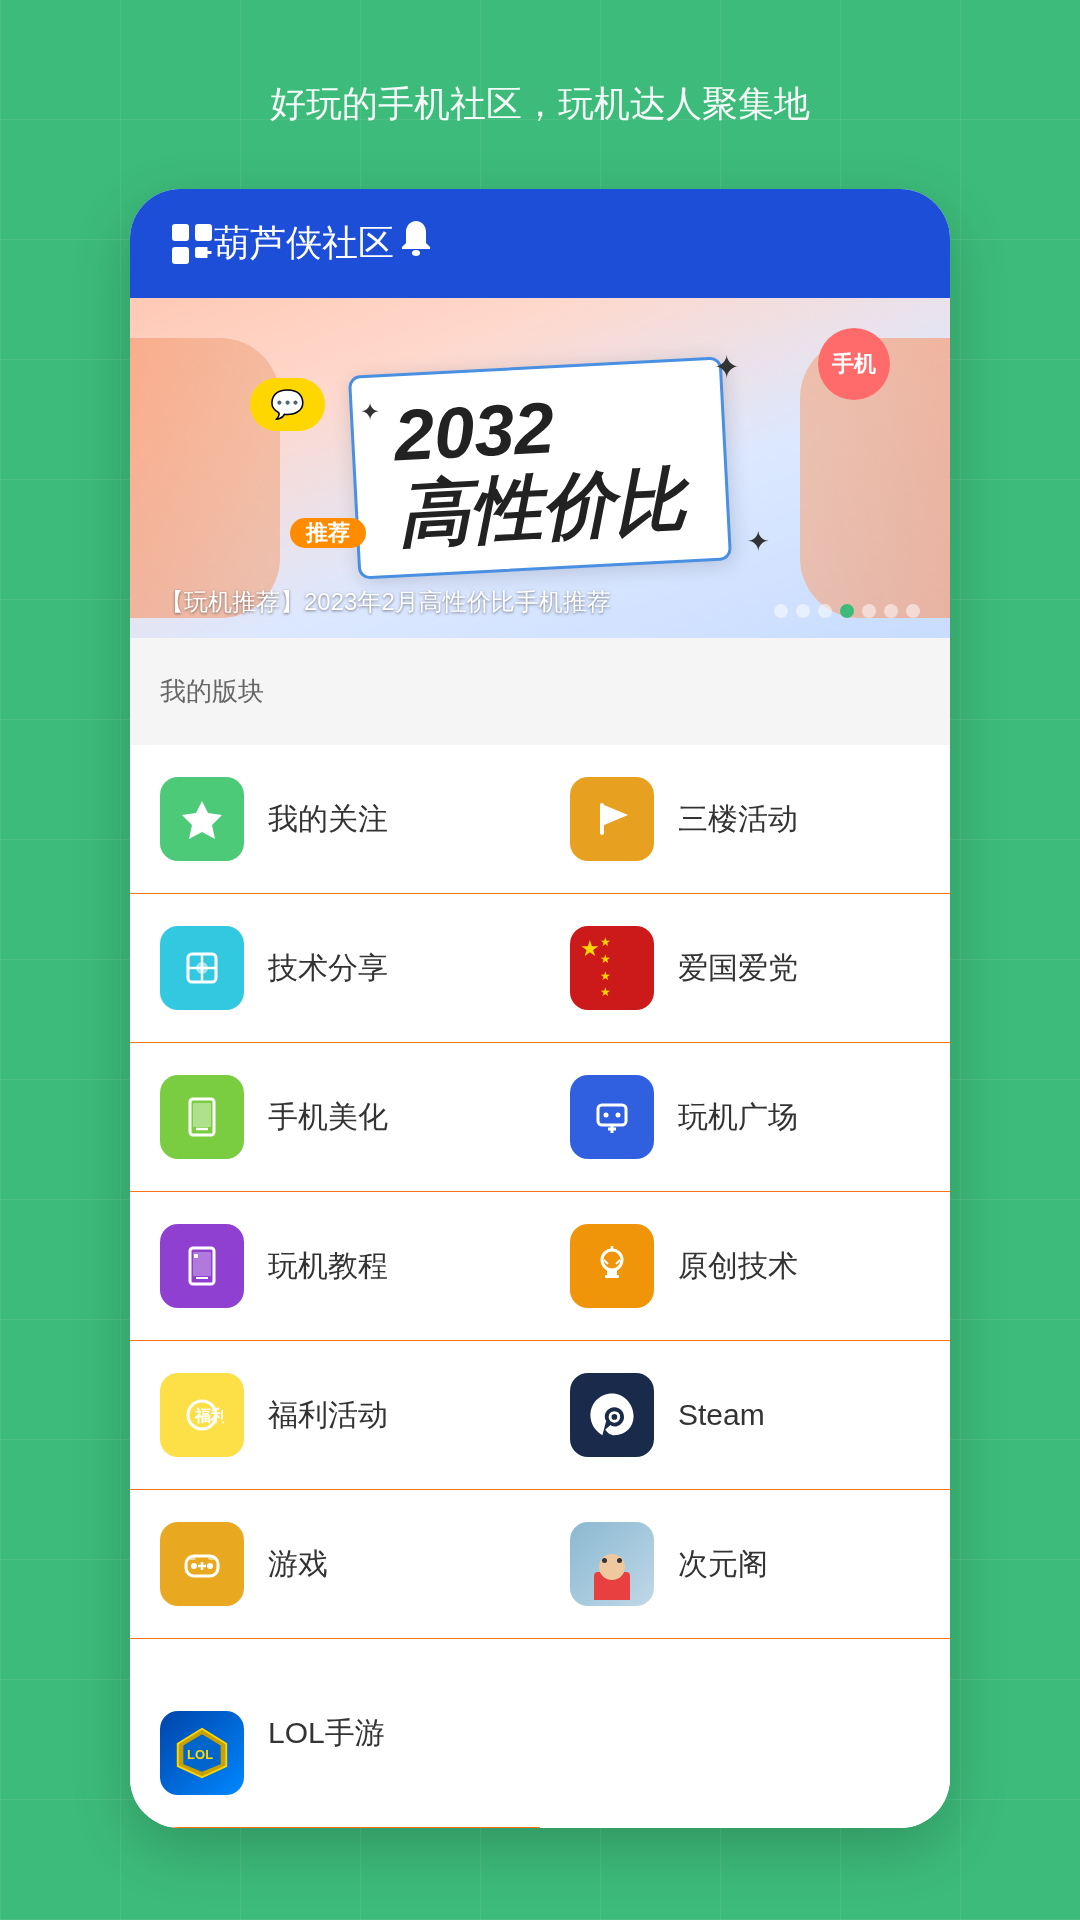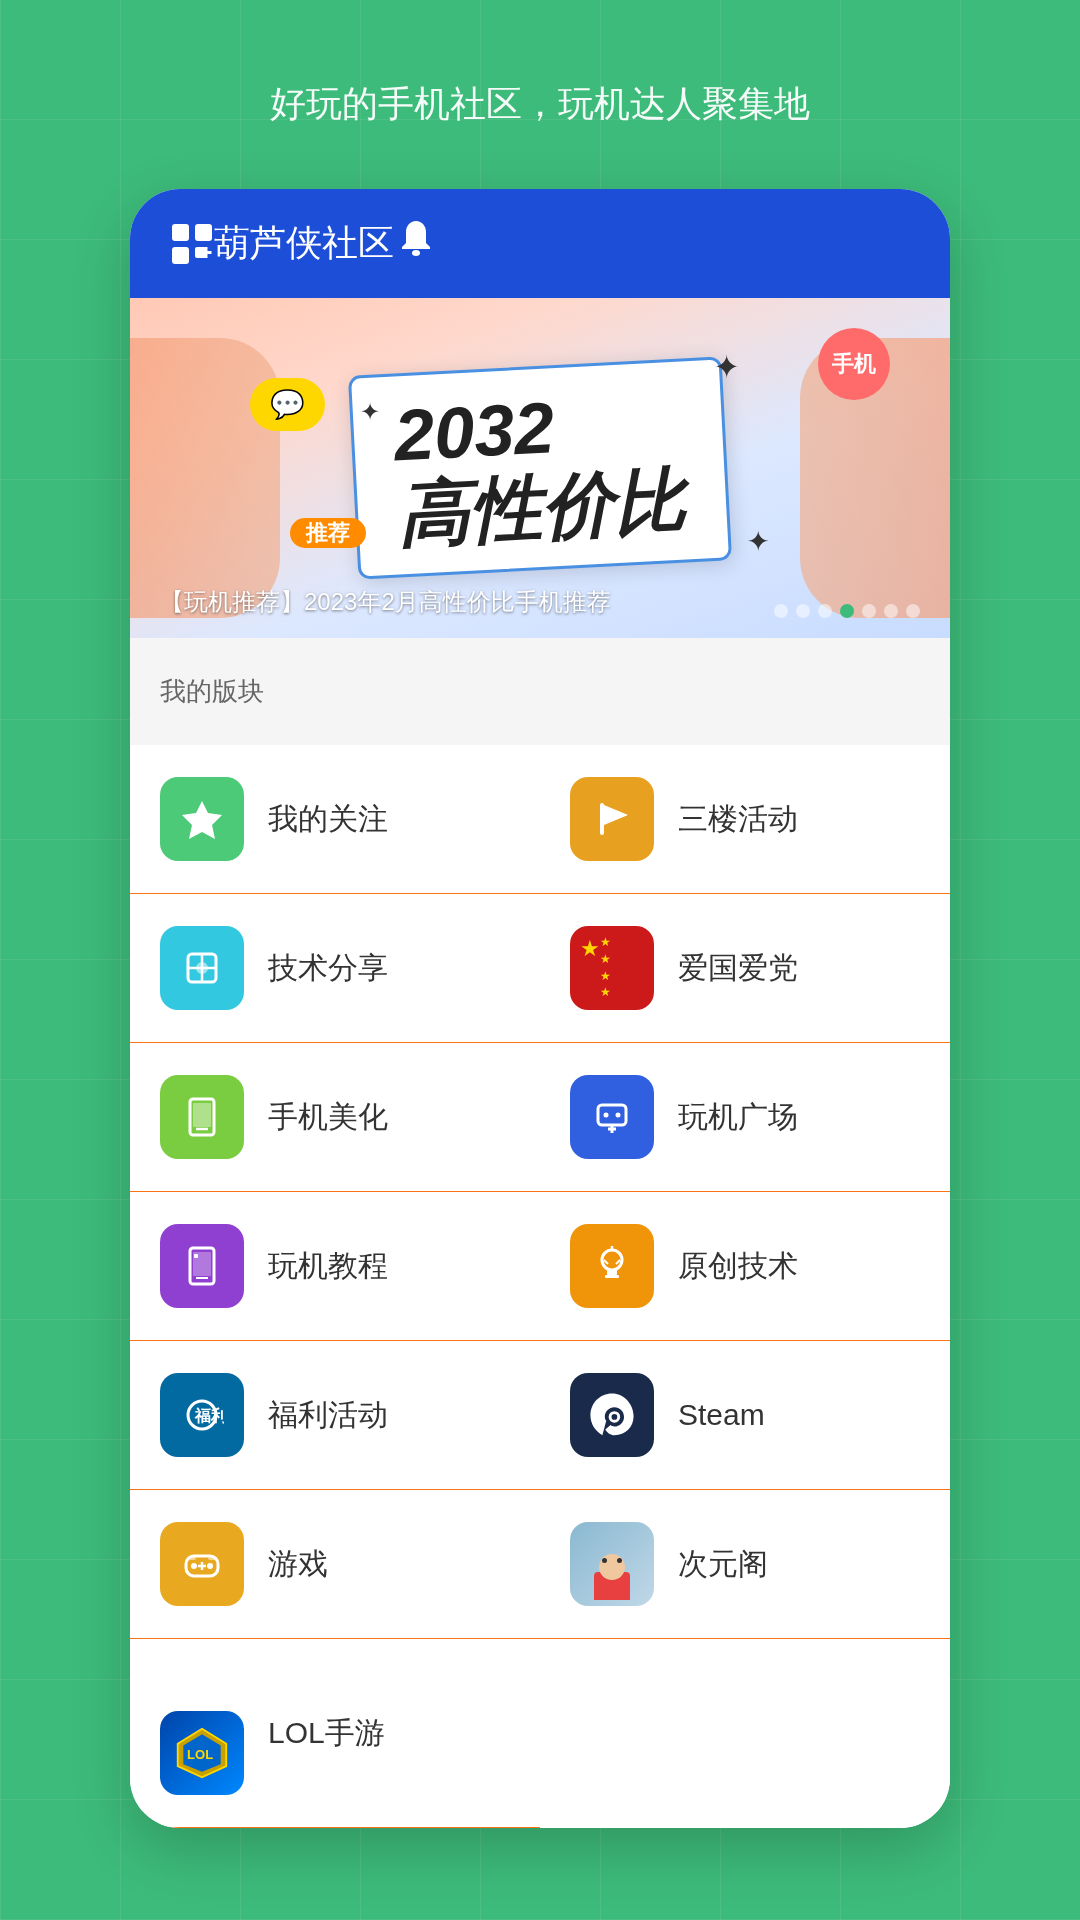--- a/index.html
+++ b/index.html
@@ -254,21 +254,21 @@
     
     .icon-green { background: #4cca78; }
     .icon-yellow { background: #e8a020; }
     .icon-cyan { background: #32c8e0; }
     .icon-red { background: #e82020; }
     .icon-light-green { background: #7acc40; }
     .icon-blue { background: #3060e0; }
     .icon-purple { background: #9040d0; }
     .icon-orange { background: #f0940a; }
     .icon-gray { background: #607088; }
-    .icon-pink { background: #0369a1; }
+    .icon-pink { background: #fde047; }
     .icon-dark-navy { background: #1a2a4a; }
     .icon-gold { background: #e8a820; }
     .icon-anime { background: #a0c8e8; overflow: hidden; }
     .icon-lol { background: #0066cc; overflow: hidden; margin-top: 40px; }
   </style>
 </head>
 <body>
 
 <div class="puzzle-bg"></div>
 

